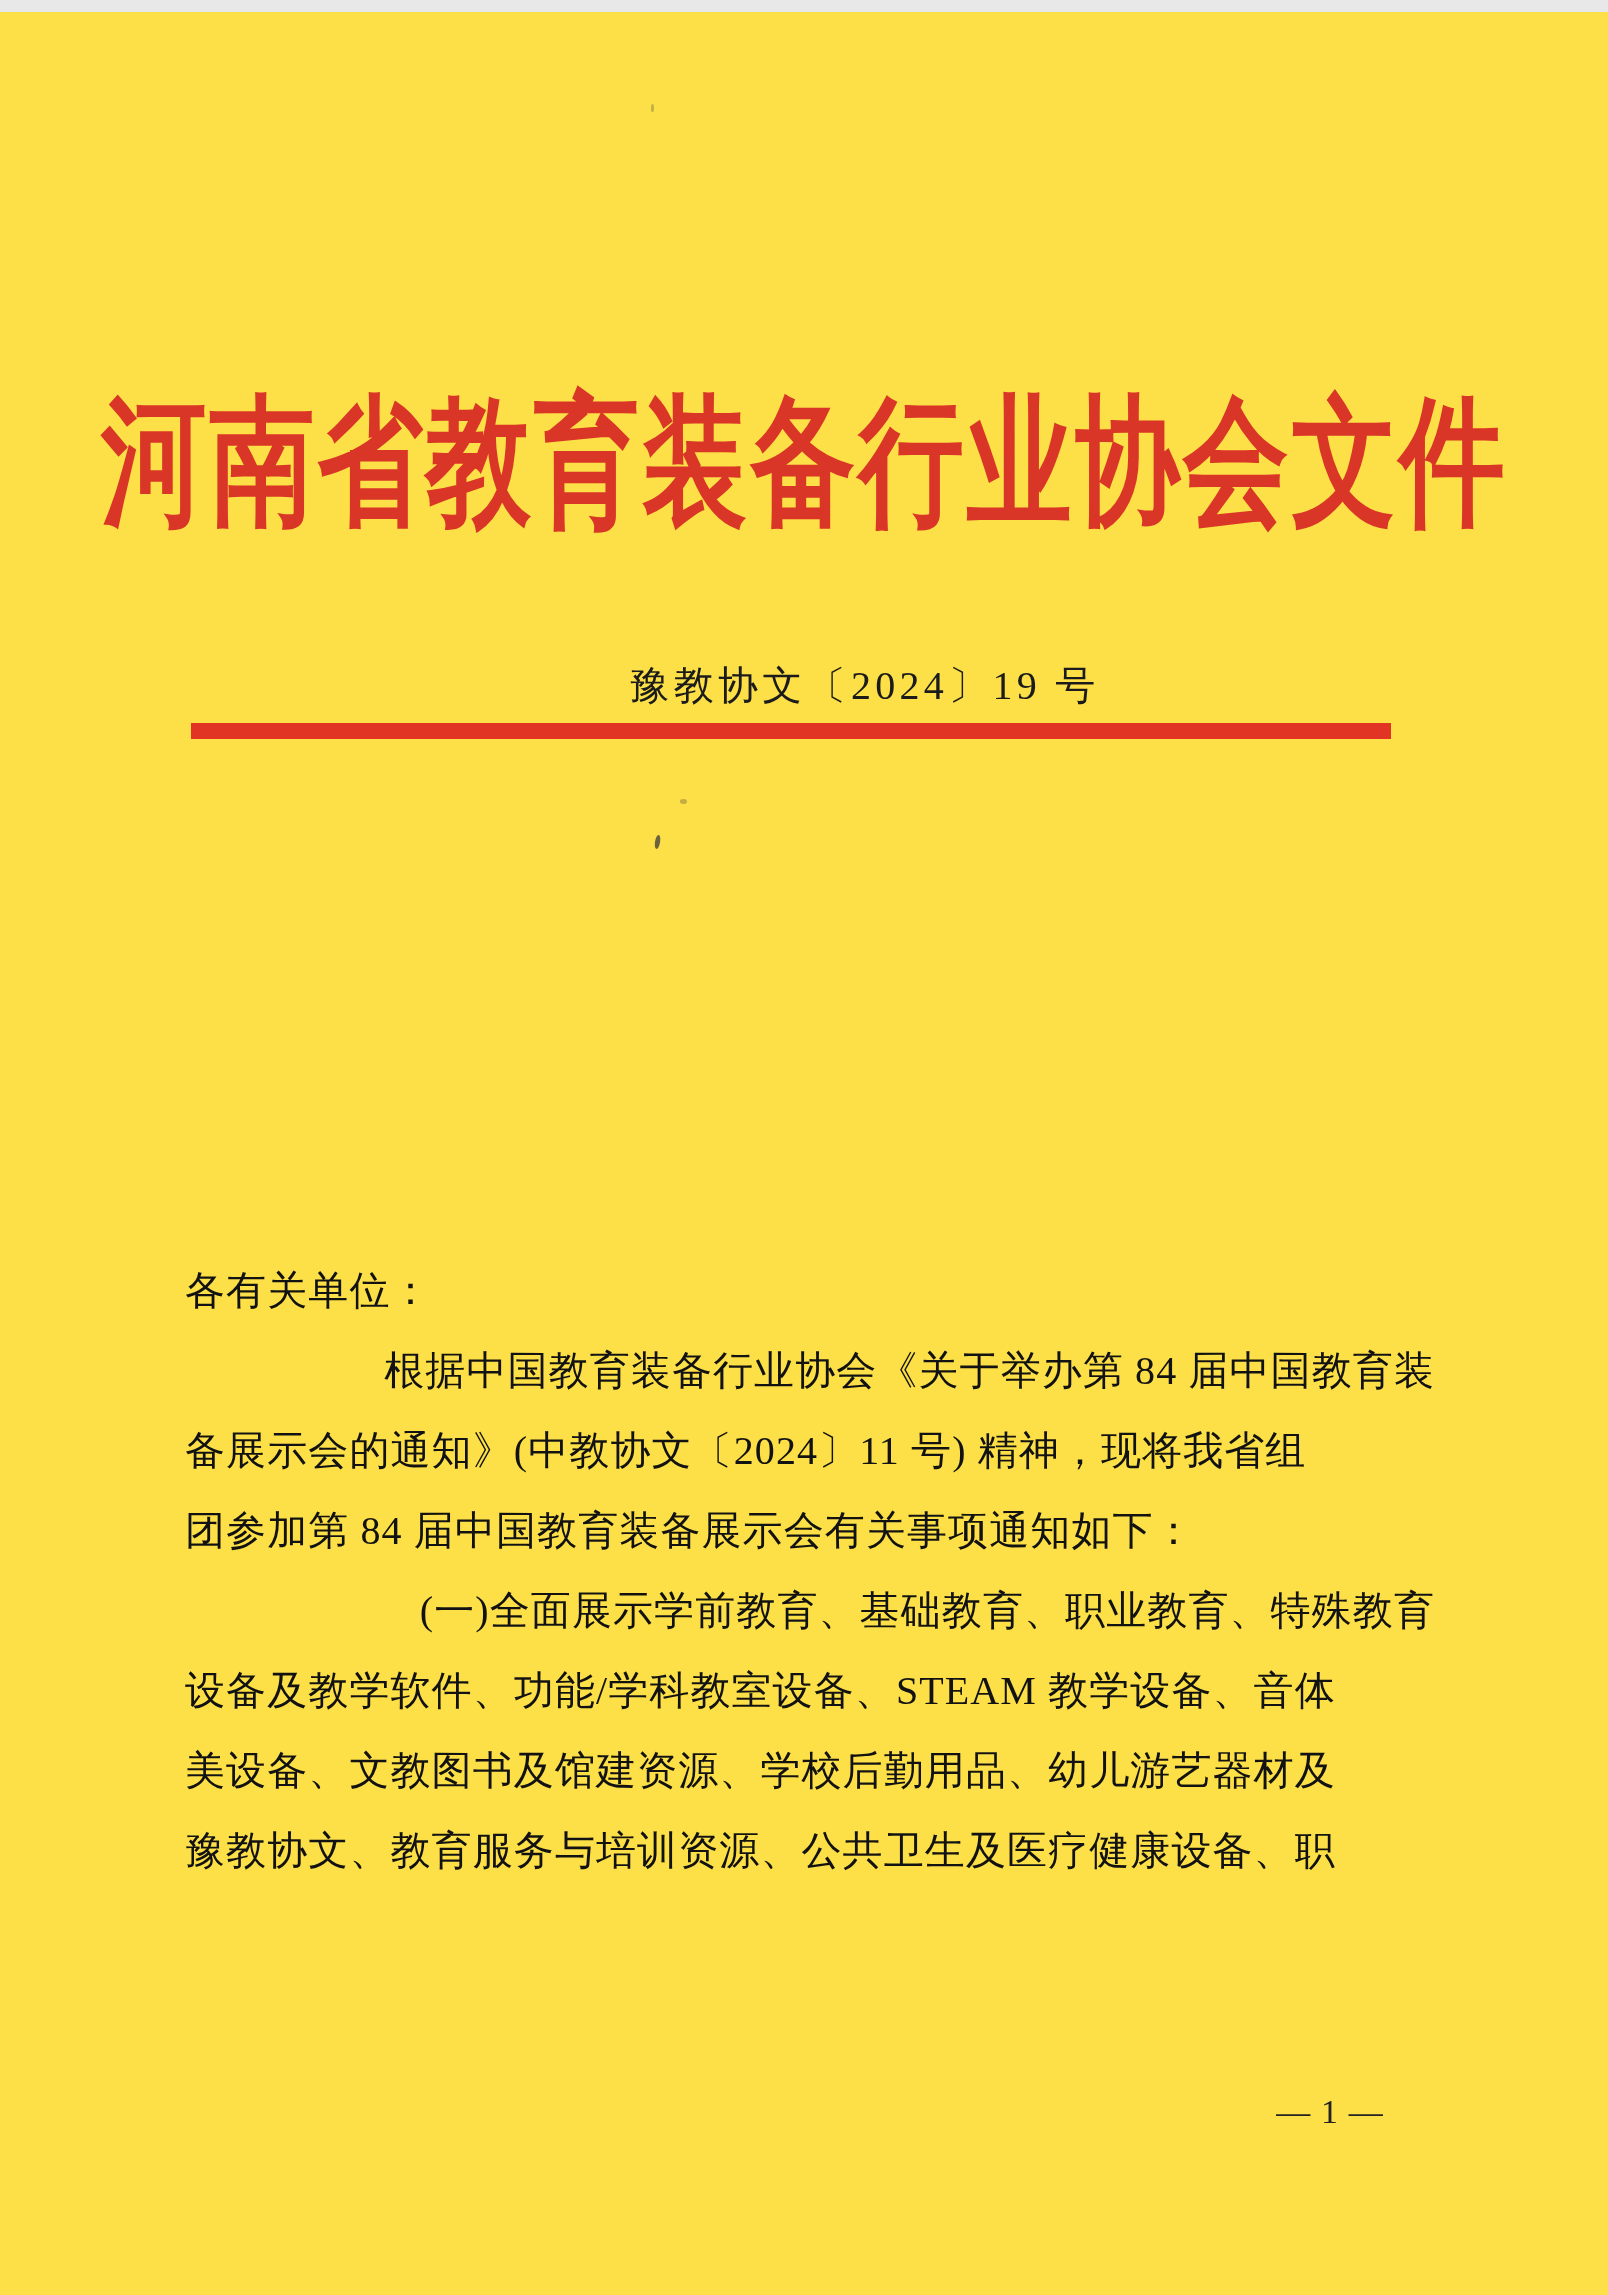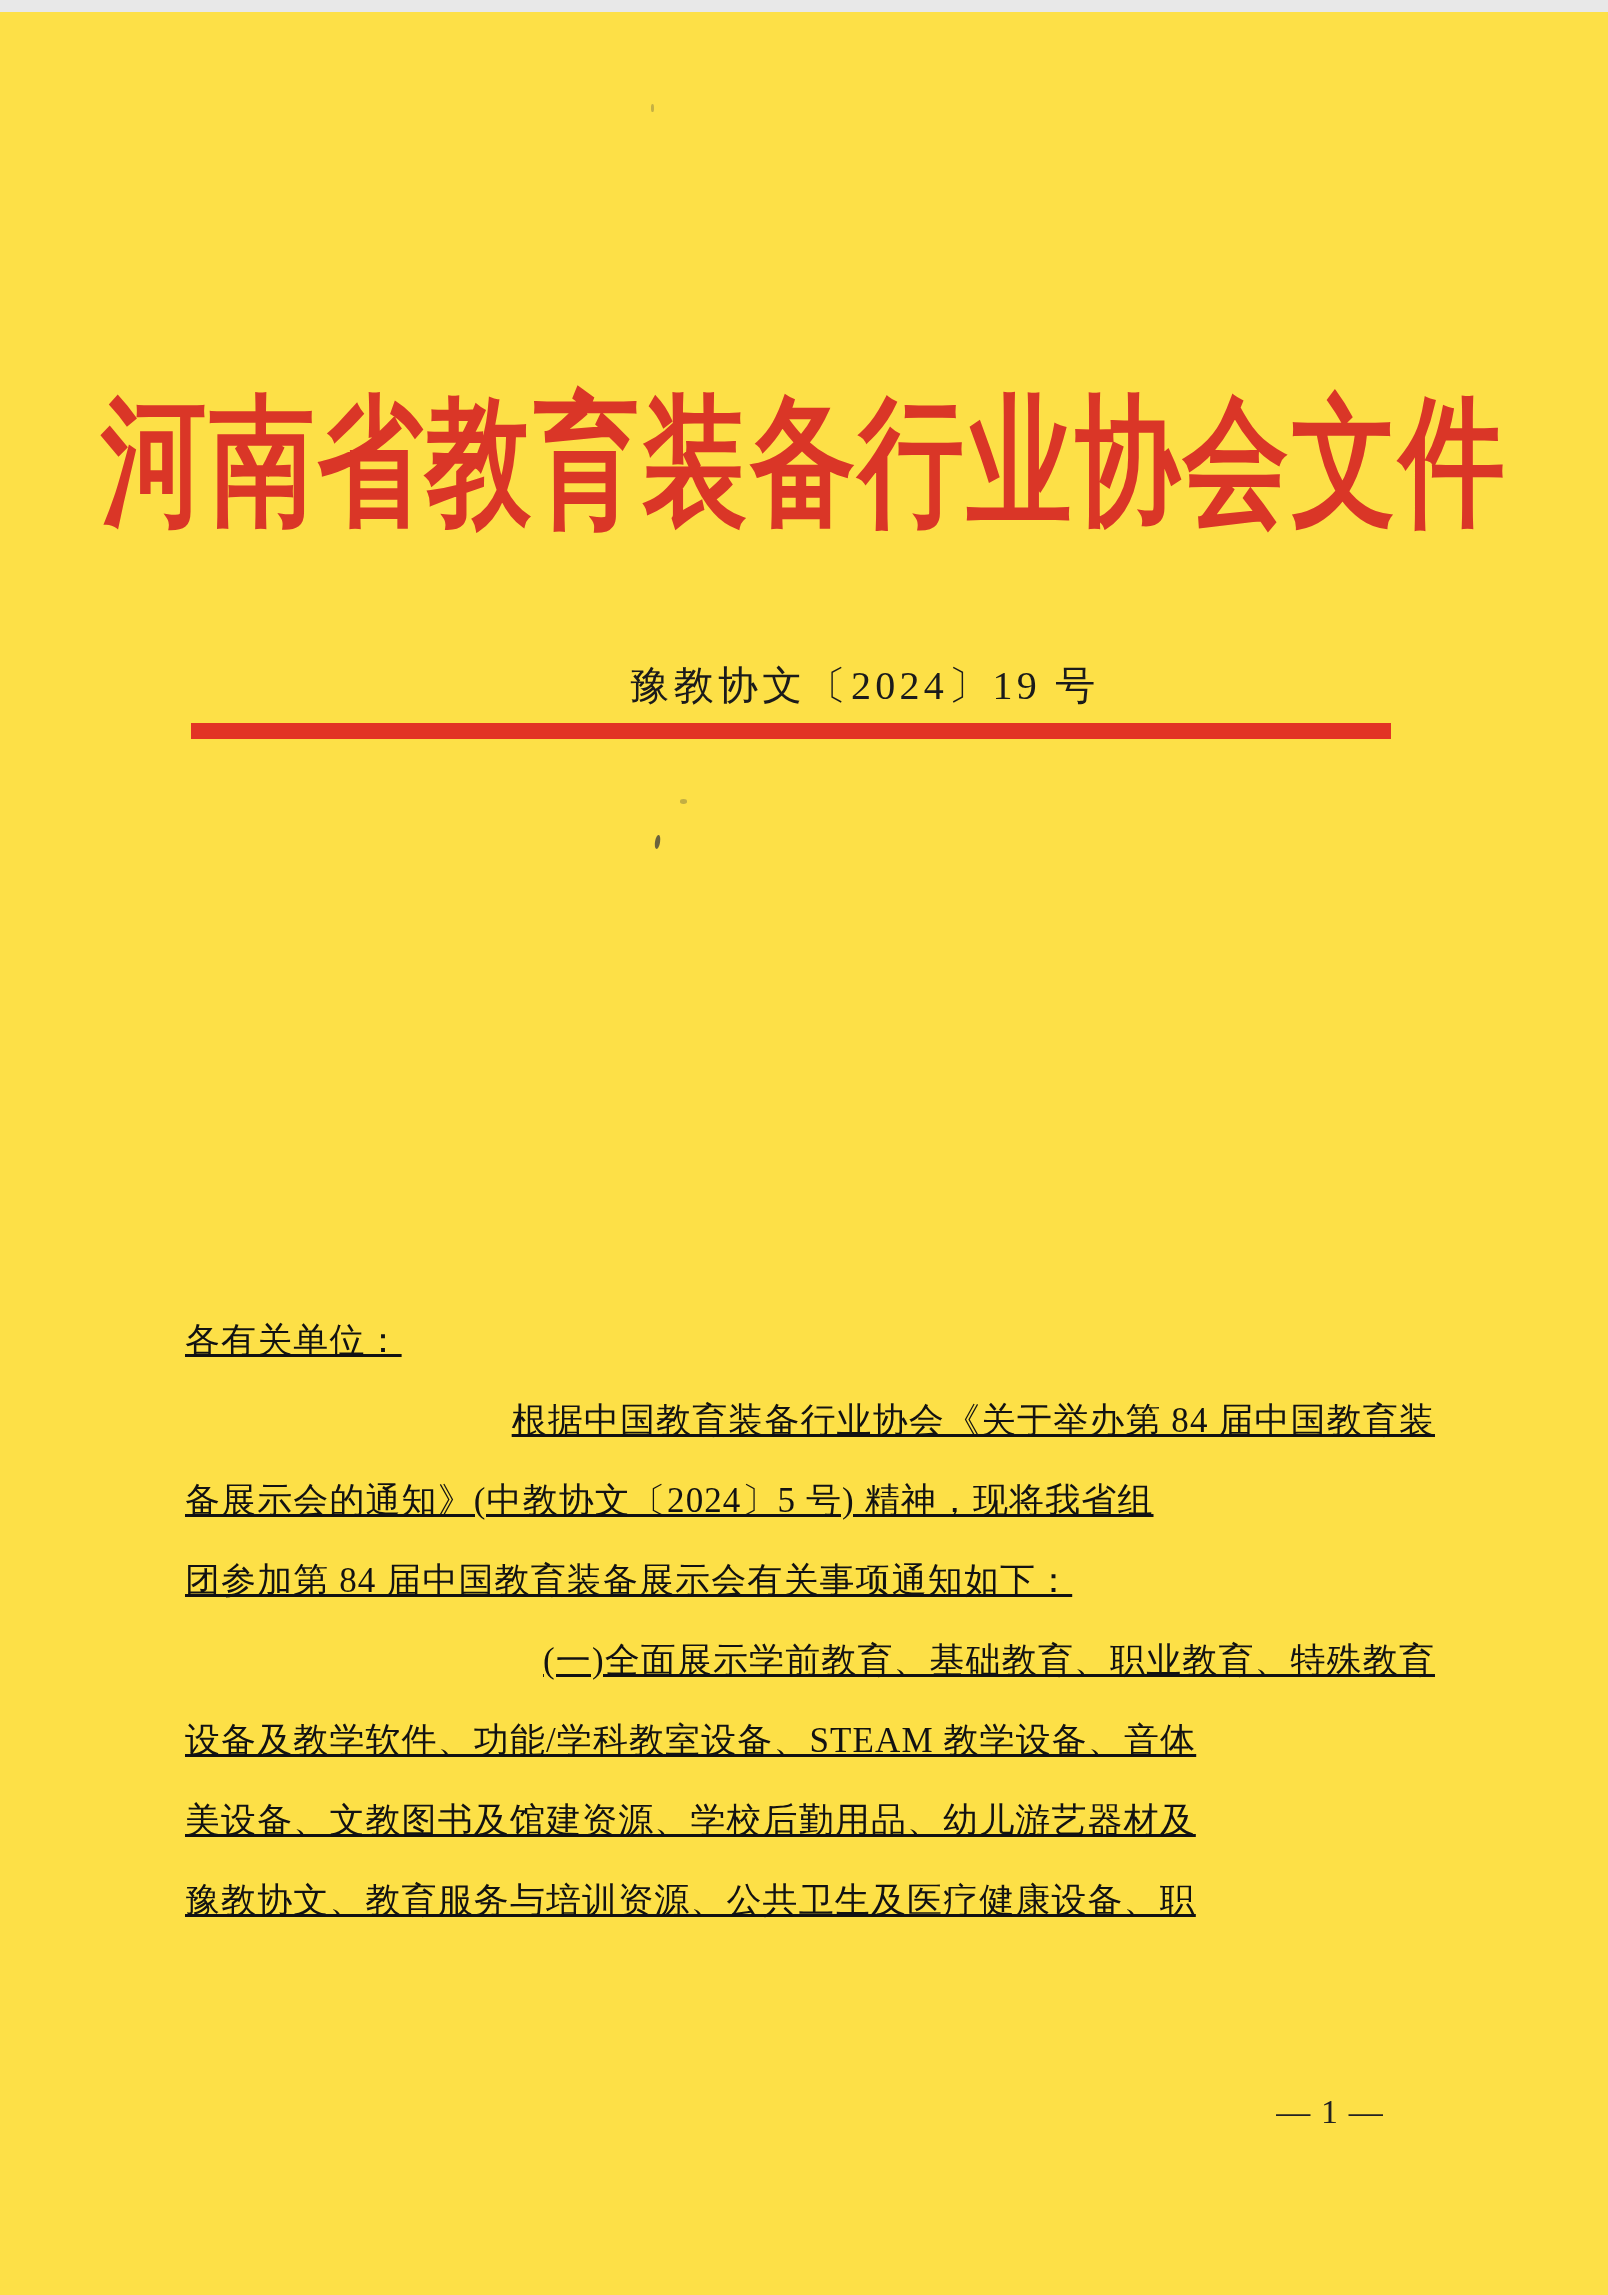--- a/index.html
+++ b/index.html
@@ -70,28 +70,27 @@
     font-size: 65px;
     line-height: 95px;
     font-weight: 700;
     letter-spacing: 3.2px;
     color: #0a0a0a;
     white-space: nowrap;
   }
   
   .body-text {
     position: absolute;
-    top: 1289px;
+    top: 1239px;
     left: 185px;
     width: 1250px;
-    font-size: 35px;
+    font-size: 40px;
     line-height: 80px;
     letter-spacing: 1.1px;
     color: #121212;
-    text-decoration: underline;
   }
   .body-text .line {
     height: 80px;
     white-space: nowrap;
   }
   .body-text .ind {
     text-indent: 89px;
     text-align: right;
   }
   .body-text .bold {
@@ -131,21 +130,21 @@
   <div class="doc-number">
     <span class="shift">豫教协文〔2024〕19 号</span>
   </div>
 
   <div class="red-line"></div>
 
 
   <div class="body-text">
     <div class="line">各有关单位：</div>
     <div class="line ind">根据中国教育装备行业协会《关于举办第 84 届中国教育装</div>
-    <div class="line">备展示会的通知》(中教协文〔2024〕5 号) 精神，现将我省组</div>
+    <div class="line">备展示会的通知》(中教协文〔2024〕11 号) 精神，现将我省组</div>
     <div class="line">团参加第 84 届中国教育装备展示会有关事项通知如下：</div>
     <div class="line ind">(一)全面展示学前教育、基础教育、职业教育、特殊教育</div>
     <div class="line">设备及教学软件、功能/学科教室设备、STEAM 教学设备、音体</div>
     <div class="line">美设备、文教图书及馆建资源、学校后勤用品、幼儿游艺器材及</div>
     <div class="line">豫教协文、教育服务与培训资源、公共卫生及医疗健康设备、职</div>
   </div>
 
   <div class="page-number">— 1 —</div>
 
   <div class="speck speck-1"></div>

